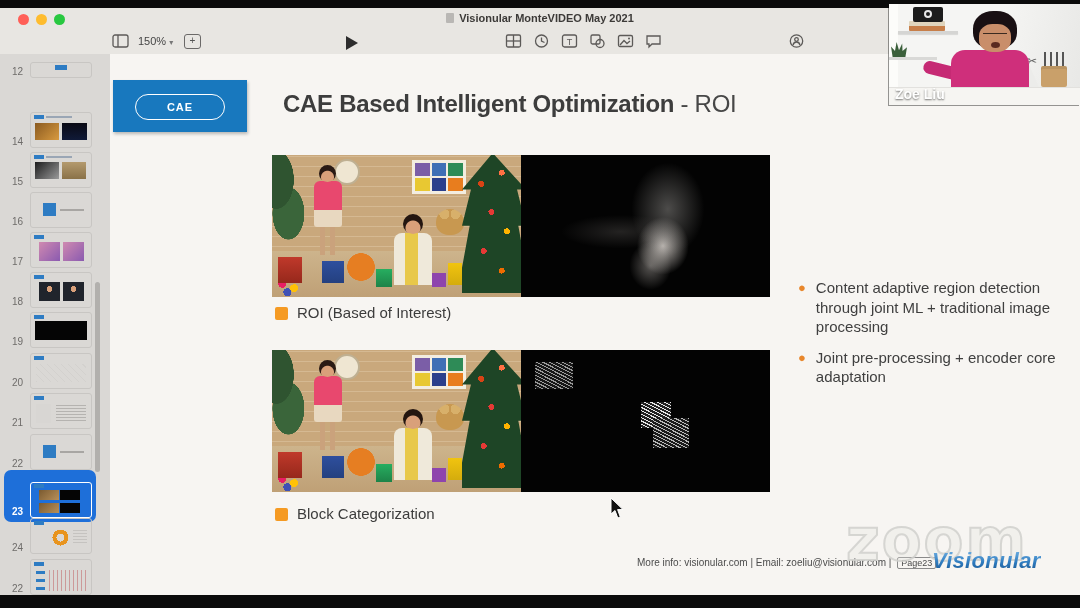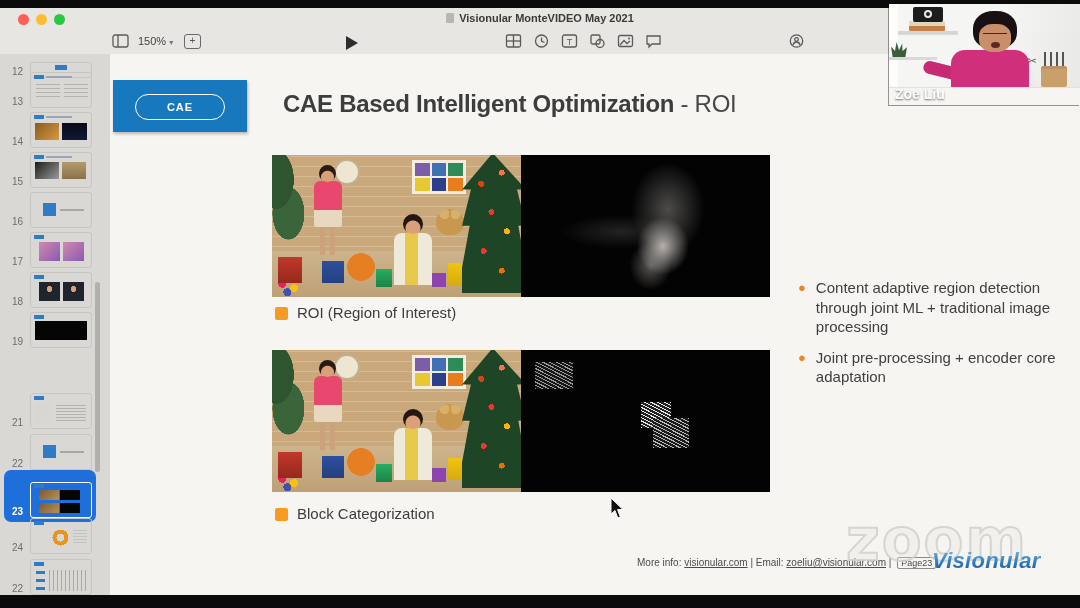--- a/index.html
+++ b/index.html
@@ -123,21 +123,21 @@
 
   .fig-label{font-size:15px;color:#3c3c3c;}
   .fig-label .sq{display:inline-block;width:13px;height:13px;background:#F59A23;border-radius:2px;
                  margin-right:9px;vertical-align:-2px;}
   .bullets{left:688px;top:224px;width:276px;}
   .bullet{display:flex;margin-bottom:11px;}
   .bullet .dot{color:#E8862B;font-size:13px;line-height:19px;margin-right:10px;}
   .bullet .txt{font-size:15px;line-height:19.5px;color:#3f3f3f;}
 
   .footer-line{left:527px;top:503px;font-size:10px;color:#4c4c4c;z-index:4;}
-  .footer-line a{color:#4c4c4c;text-decoration:underline;}
+  .footer-line a{color:#4c4c4c;}
   .page-box{display:inline-block;border:1px solid #8a8a8a;border-radius:2px;padding:0 3px;font-size:9px;margin-left:3px;}
   .v-logo{left:822px;top:494px;font-size:22px;font-weight:bold;font-style:italic;letter-spacing:.3px;z-index:6;
           background:linear-gradient(180deg,#7cb9e8 0%,#2f7cc0 55%,#174f86 100%);
           -webkit-background-clip:text;background-clip:text;color:transparent;}
   .zoom-mark{left:736px;top:452px;font-family:"DejaVu Sans",sans-serif;font-size:58px;font-weight:bold;
              letter-spacing:2px;color:rgba(225,225,222,.28);-webkit-text-stroke:2px rgba(208,208,205,.85);
              z-index:5;pointer-events:none;}
 
   
   .webcam{left:889px;top:4px;width:191px;height:101px;background:linear-gradient(100deg,#f5f5f3 55%,#e8e8e6);
@@ -241,24 +241,20 @@
         <path class="ic-stroke" d="M5 12c.5-2 2-3 3.5-3s3 1 3.5 3"></path>
       </svg>
   </div>
 </div>
 
 <div class="abs sidebar">
   <div class="thumb-row" style="top:-14px">
       <span class="thumb-num">12</span>
       <div class="thumb-card t12"></div>
     </div>
-  <div class="thumb-row" style="top:16px">
-      <span class="thumb-num">13</span>
-      <div class="thumb-card t13"></div>
-    </div>
   <div class="thumb-row" style="top:56px">
       <span class="thumb-num">14</span>
       <div class="thumb-card t14"></div>
     </div>
   <div class="thumb-row" style="top:96px">
       <span class="thumb-num">15</span>
       <div class="thumb-card t15"></div>
     </div>
   <div class="thumb-row" style="top:136px">
       <span class="thumb-num">16</span>
@@ -268,20 +264,24 @@
       <span class="thumb-num">17</span>
       <div class="thumb-card t17"></div>
     </div>
   <div class="thumb-row" style="top:216px">
       <span class="thumb-num">18</span>
       <div class="thumb-card t18"></div>
     </div>
   <div class="thumb-row" style="top:256px">
       <span class="thumb-num">19</span>
       <div class="thumb-card t19"></div>
+    </div>
+  <div class="thumb-row" style="top:297px">
+      <span class="thumb-num">20</span>
+      <div class="thumb-card t20"></div>
     </div>
   <div class="thumb-row" style="top:337px">
       <span class="thumb-num">21</span>
       <div class="thumb-card t21"></div>
     </div>
   <div class="thumb-row" style="top:378px">
       <span class="thumb-num">22</span>
       <div class="thumb-card t22"></div>
     </div>
   <div class="thumb-row selected" style="top:416px">
@@ -323,21 +323,21 @@
         </div>
       <div class="px-teddy"></div>
       <div class="px-tree"></div>
       <div class="px-girl-pink"></div>
       <div class="px-girl-white"></div>
       <div class="px-props"></div>
     </div>
     <div class="roi-map"></div>
   </div>
   <div class="abs fig-label" style="left:165px;top:250px">
-    <span class="sq"></span><span>ROI (Region of Interest)</span>
+    <span class="sq"></span><span>ROI (Based of Interest)</span>
   </div>
 
   <div class="abs figure" style="left:162px;top:296px">
     <div class="photo">
       <div class="bricks"></div>
       <div class="px-floor"></div>
       <div class="px-plant"></div>
       <div class="px-clock"></div>
       <div class="px-poster">
           <span class="pc1"></span>

